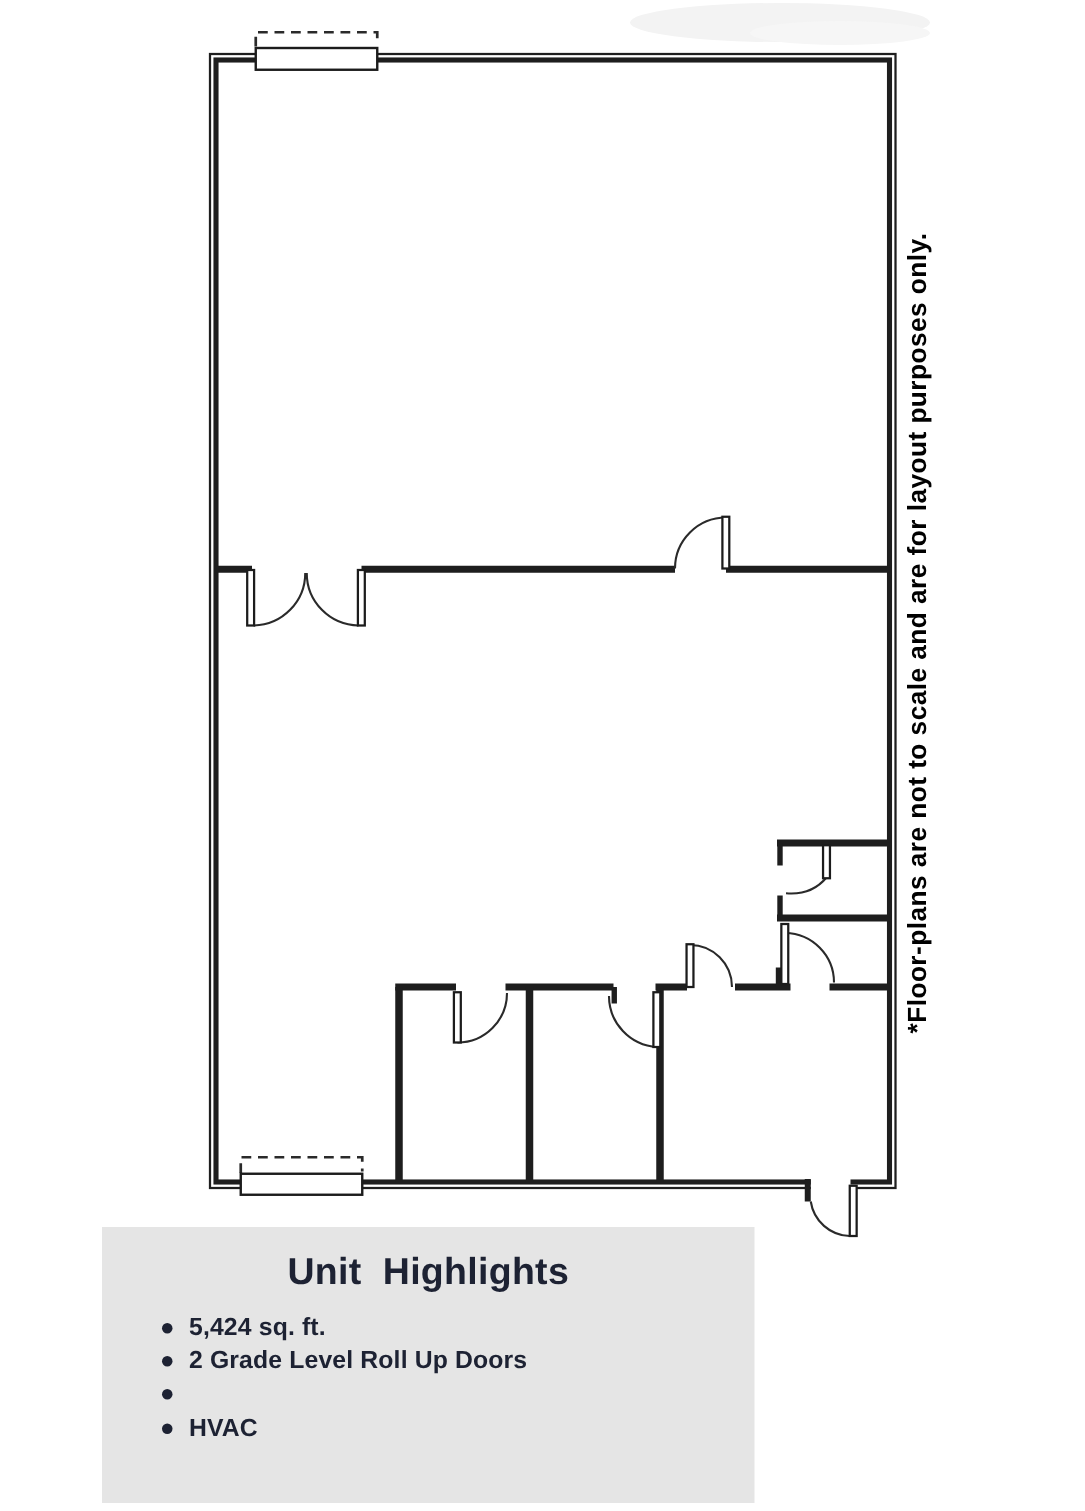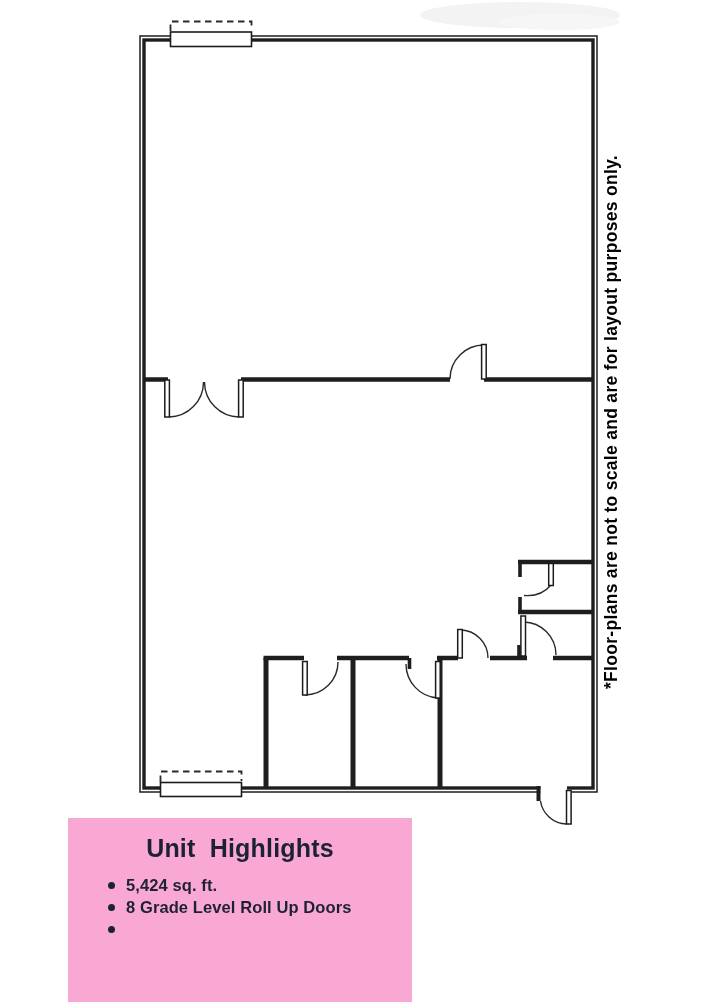--- a/index.html
+++ b/index.html
@@ -11,22 +11,22 @@
   .arc{stroke:#2a2a2a;stroke-width:1.4;fill:none;}
   .dash{stroke:#2a2a2a;stroke-width:1.8;fill:none;stroke-dasharray:6.5 4.5;}
   .rollup{fill:#ffffff;stroke:#1c1c1c;stroke-width:1.6;}
   #disclaimer{
     position:absolute;left:601px;top:112px;height:620px;width:30px;
     writing-mode:vertical-rl;transform:rotate(180deg);
     font-size:17.5px;font-weight:700;color:#000000;letter-spacing:0.3px;
     text-align:center;white-space:nowrap;
   }
   #highlights-panel{
-    position:absolute;left:68px;top:818px;width:344px;height:184px;
-    background:#f9a8d4;color:#1d2233;
+    position:absolute;left:68px;top:818px;width:435px;height:184px;
+    background:#e5e5e5;color:#1d2233;
   }
   #highlights-title{
     margin-top:16px;text-align:center;font-size:25px;font-weight:800;
     letter-spacing:0.2px;word-spacing:7px;color:#1d2233;
   }
   #highlights-list{list-style:none;margin:11px 2px 0 0;padding:0 0 0 40px;}
   #highlights-list li{
     display:flex;align-items:center;height:22.4px;
     font-size:16.5px;font-weight:700;color:#1d2233;letter-spacing:0.1px;
   }
@@ -132,21 +132,25 @@
 
   <div id="highlights-panel">
     <div id="highlights-title">Unit Highlights</div>
     <ul id="highlights-list">
       <li>
         <span class="bullet-dot"></span>
         <span>5,424 sq. ft.</span>
       </li>
       <li>
         <span class="bullet-dot"></span>
-        <span>8 Grade Level Roll Up Doors</span>
+        <span>2 Grade Level Roll Up Doors</span>
       </li>
       <li>
         <span class="bullet-dot"></span>
+      </li>
+      <li>
+        <span class="bullet-dot"></span>
+        <span>HVAC</span>
       </li>
     </ul>
   </div>
 
 </div>
 
 </body></html>

